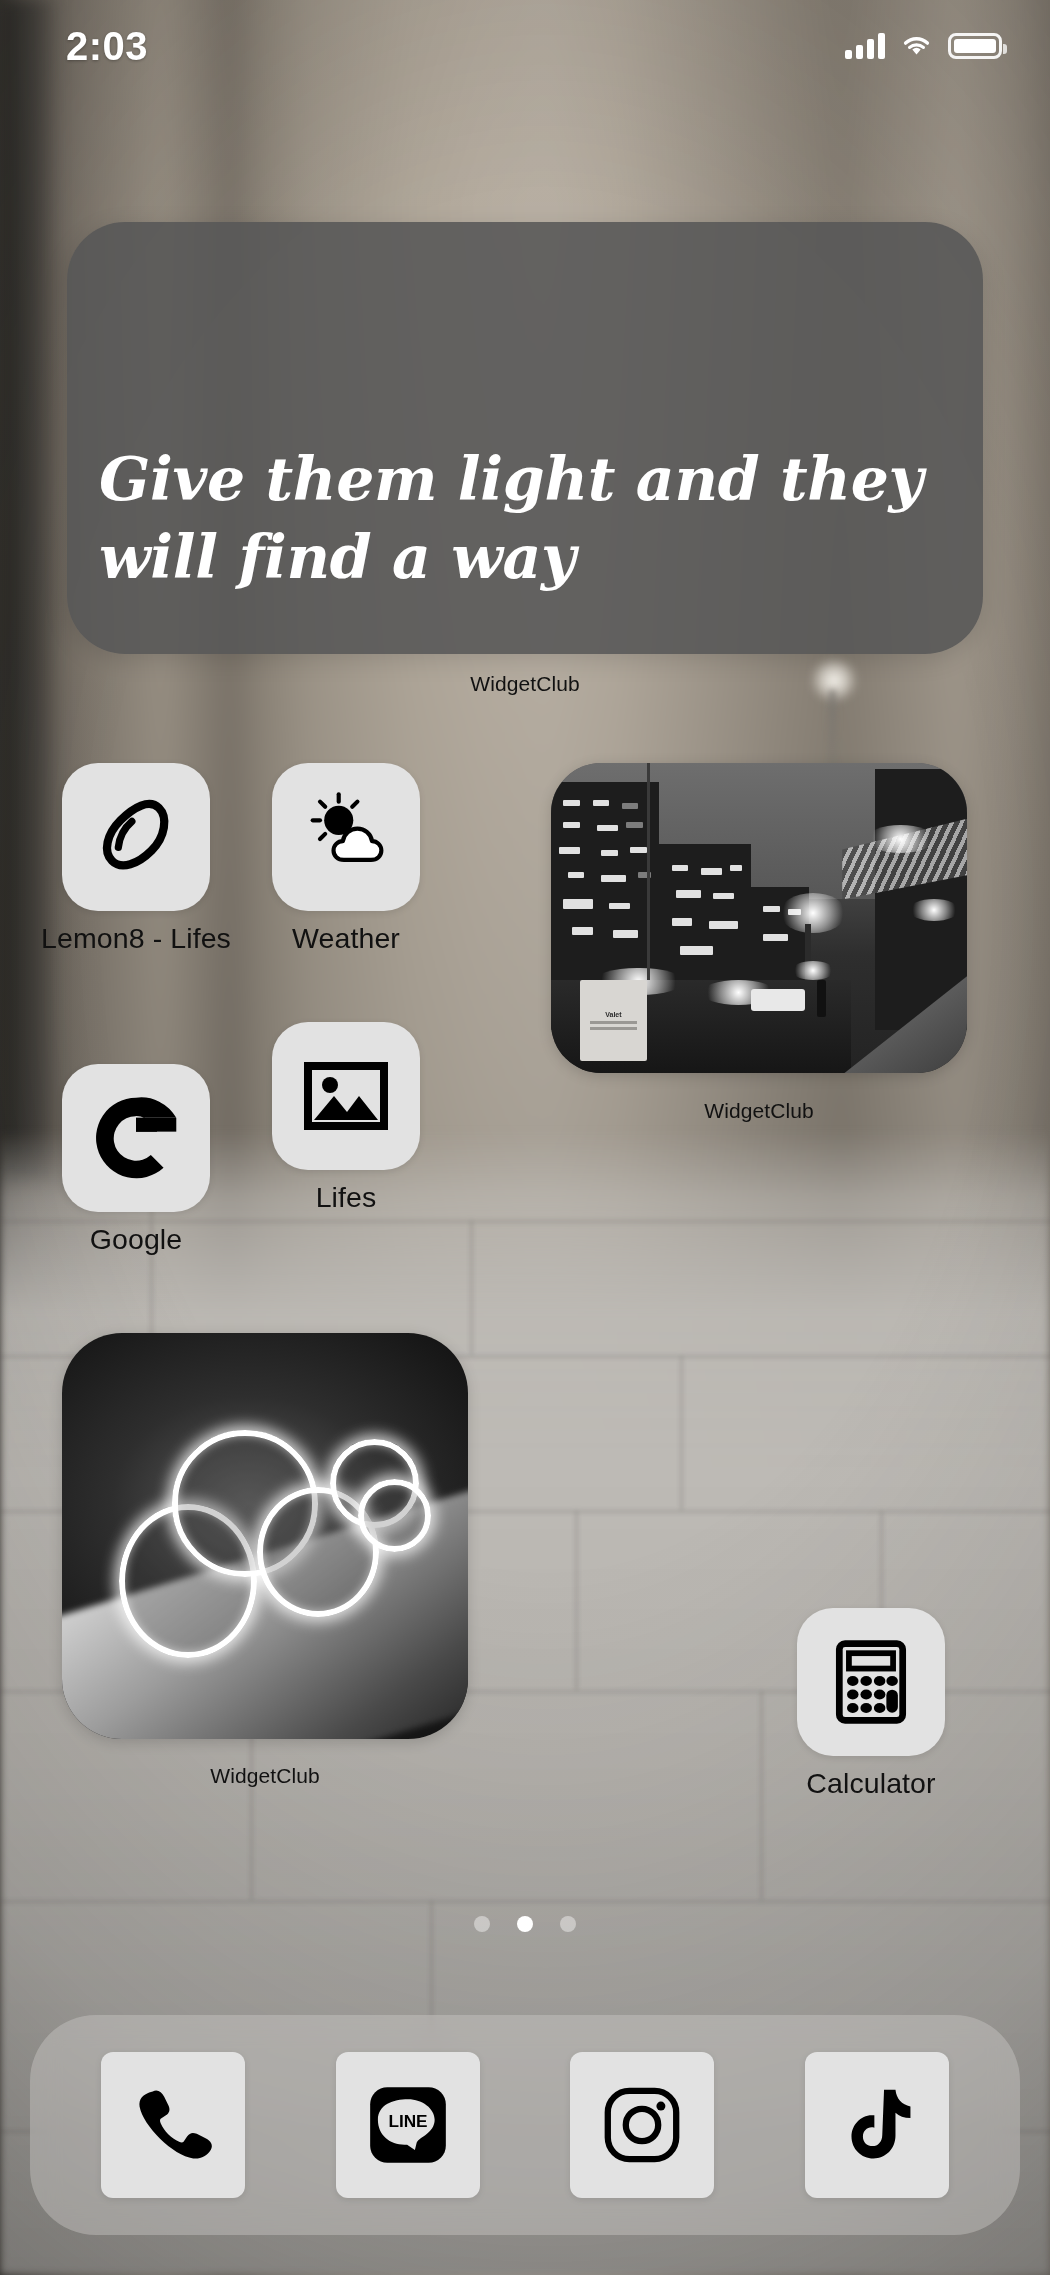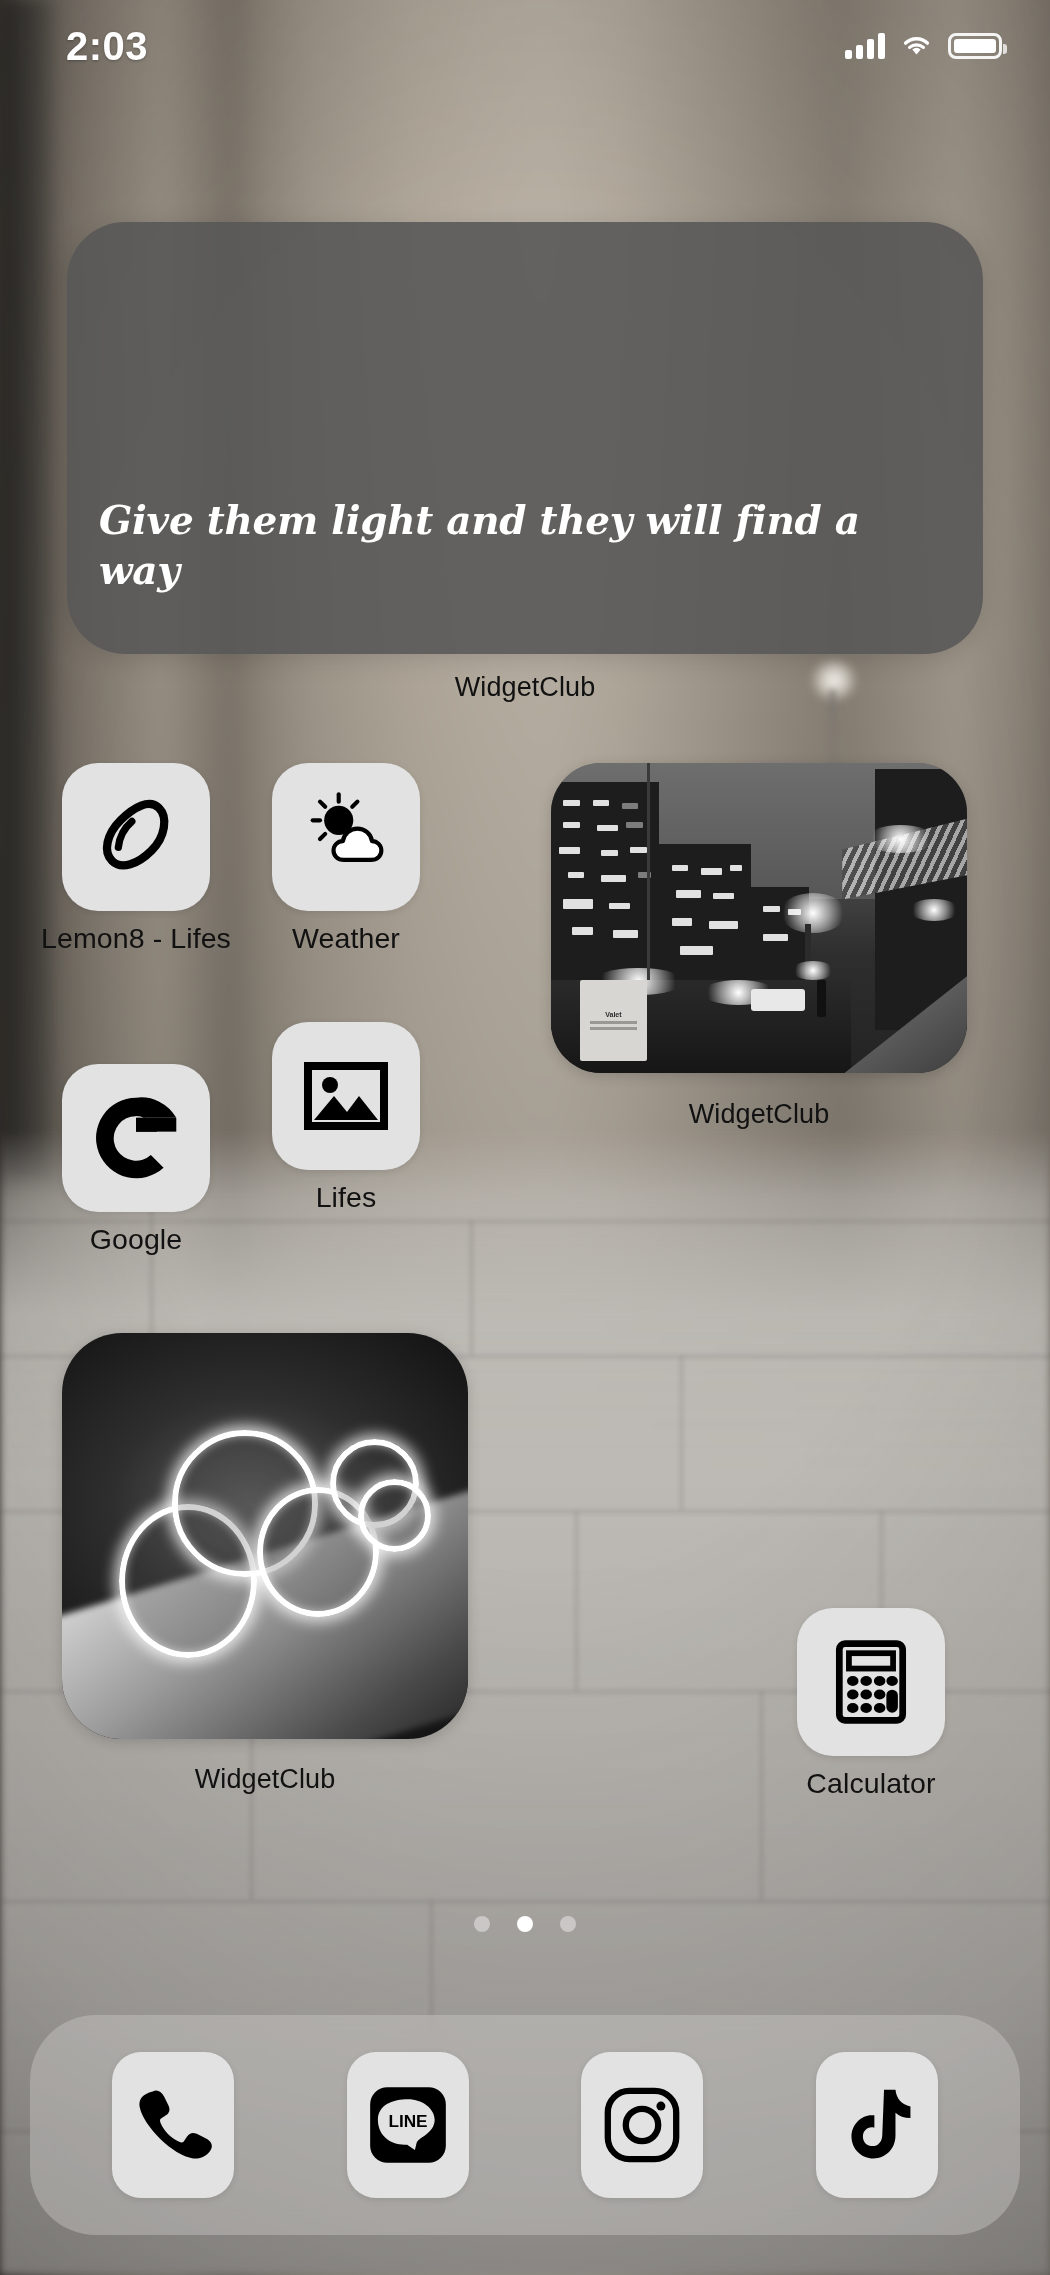--- a/index.html
+++ b/index.html
@@ -103,26 +103,26 @@
     position:absolute; left:67px; top:222px; width:916px; height:432px;
     background:rgba(87,87,87,.88);
     border-radius:58px;
     display:flex; align-items:flex-end;
     padding:0 40px 58px 32px;
     box-shadow:0 6px 24px rgba(0,0,0,.13);
   }
   .quote-text{
     color:#fff; font-family:"DejaVu Serif", serif;
     font-weight:700; font-style:italic;
-    font-size:39px; line-height:1.30; letter-spacing:-.3px;
+    font-size:60px; line-height:1.30; letter-spacing:-.3px;
   }
 
   
   .cap{
-    color:#111; font-size:27px; font-weight:400;
+    color:#111; font-size:21px; font-weight:400;
     text-align:center; white-space:nowrap;
     letter-spacing:.1px;
   }
   .cap-w{ position:absolute; width:100%; text-align:center; }
 
   
   .tile{
     width:148px; height:148px; border-radius:36px;
     background:#e2e2e2;
     display:flex; align-items:center; justify-content:center;
@@ -187,21 +187,21 @@
   
   .dock{
     position:absolute; left:30px; top:2015px; width:990px; height:220px;
     background:rgba(205,203,199,.42);
     border-radius:66px;
     display:flex; align-items:center; justify-content:space-around;
     padding:0 26px;
     z-index:12;
     backdrop-filter:blur(14px);
   }
-  .dock .tile{ width:122px; height:146px; border-radius:29px; }
+  .dock .tile{ width:144px; height:146px; border-radius:12px; }
 
   svg{ display:block; }
 </style>
 </head>
 <body>
 
 <div id="screen">
 
   <div class="wp wp-base"></div>
   <div class="wp wp-leftwall"></div>

